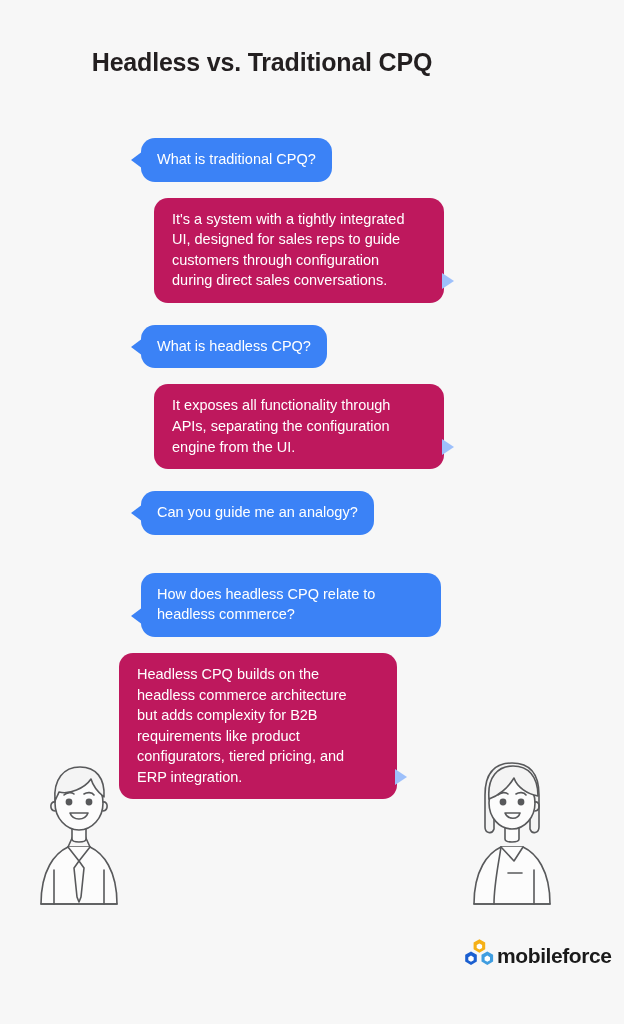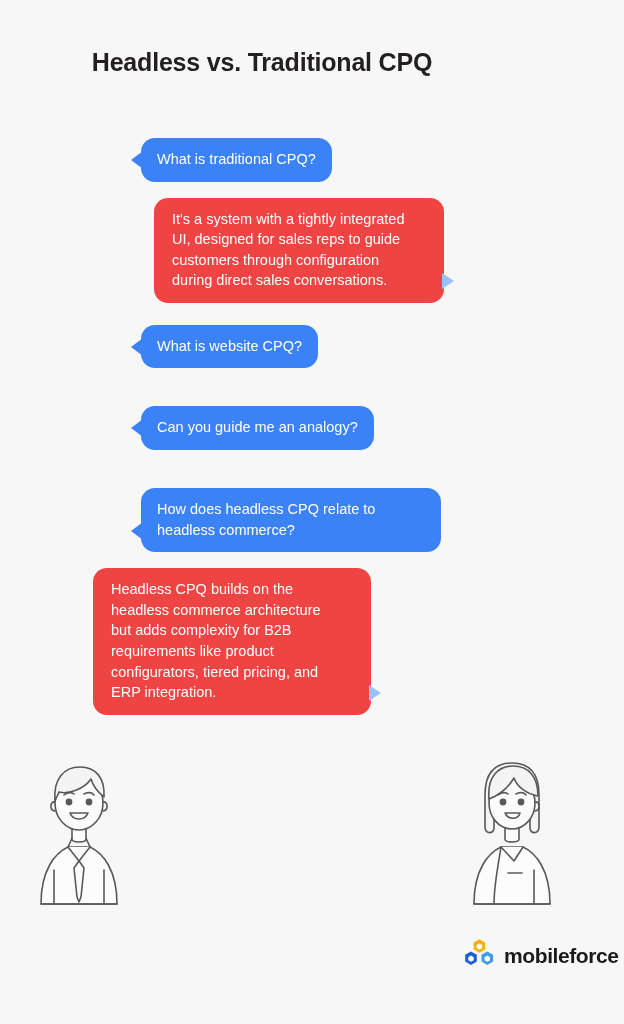--- a/index.html
+++ b/index.html
@@ -49,21 +49,21 @@
     border-radius: 14px;
     padding: 11px 16px 12px 16px;
   }
   .bubble.question {
     background: #3b82f6;
     margin-left: 141px;
     display: inline-block;
     max-width: 320px;
   }
   .bubble.answer {
-    background: #ef4444;
+    background: #be185d;
     margin-left: 154px;
     display: inline-block;
     max-width: 290px;
     padding-left: 18px;
     padding-right: 35px;
   }
   
   .tail {
     position: absolute;
     width: 0;
@@ -97,21 +97,20 @@
   }
   .avatar.left  { left: 35px;  top: 757px; }
   .avatar.right { left: 468px; top: 757px; }
 
   .logo {
     position: absolute;
     left: 463px;
     top: 938px;
     display: flex;
     align-items: center;
-    gap: 7px;
   }
   .logo-word {
     font-size: 21px;
     font-weight: bold;
     color: #1a1a1a;
     letter-spacing: -0.4px;
   }
 </style>
 </head>
 <body>
@@ -134,25 +133,31 @@
       <div class="bubble answer">
         <span class="tail tail-right"></span>
         <span>It's a system with a tightly integrated UI, designed for sales reps to guide customers through configuration during direct sales conversations.</span>
       </div>
     </div>
     <div class="spacer-a"></div>
 
     <div class="row">
       <div class="bubble question">
         <span class="tail tail-left"></span>
-        <span>What is website CPQ?</span>
-      </div>
-    </div>
-    <div class="spacer-q"></div>
-
+        <span>What is headless CPQ?</span>
+      </div>
+    </div>
+    <div class="spacer-q"></div>
+
+    <div class="row">
+      <div class="bubble answer">
+        <span class="tail tail-right"></span>
+        <span>It exposes all functionality through APIs, separating the configuration engine from the UI.</span>
+      </div>
+    </div>
     <div class="spacer-a"></div>
 
     <div class="row">
       <div class="bubble question">
         <span class="tail tail-left"></span>
         <span>Can you guide me an analogy?</span>
       </div>
     </div>
     <div class="spacer-q"></div>
 
@@ -160,21 +165,21 @@
 
     <div class="row">
       <div class="bubble question" style="margin-left:141px;max-width:300px;">
         <span class="tail tail-left lower"></span>
         <span>How does headless CPQ relate to headless commerce?</span>
       </div>
     </div>
     <div class="spacer-q"></div>
 
     <div class="row">
-      <div class="bubble answer" style="margin-left:93px;max-width:278px;">
+      <div class="bubble answer" style="margin-left:119px;max-width:278px;">
         <span class="tail tail-right"></span>
         <span>Headless CPQ builds on the headless commerce architecture but adds complexity for B2B requirements like product configurators, tiered pricing, and ERP integration.</span>
       </div>
     </div>
 
   </div>
 
   <div class="avatar left">
     <svg width="88" height="148" viewBox="0 0 88 148" fill="none" stroke="#58595b" stroke-width="1.6" stroke-linecap="round" stroke-linejoin="round">
 

